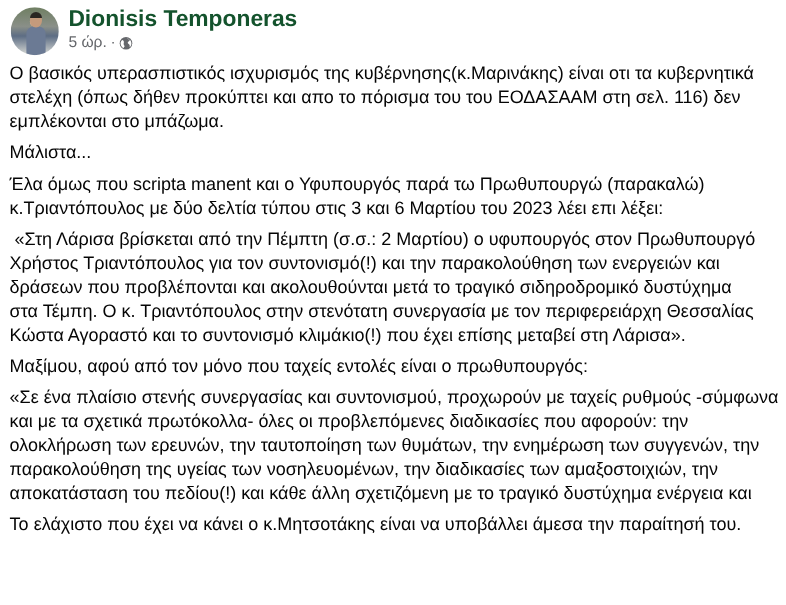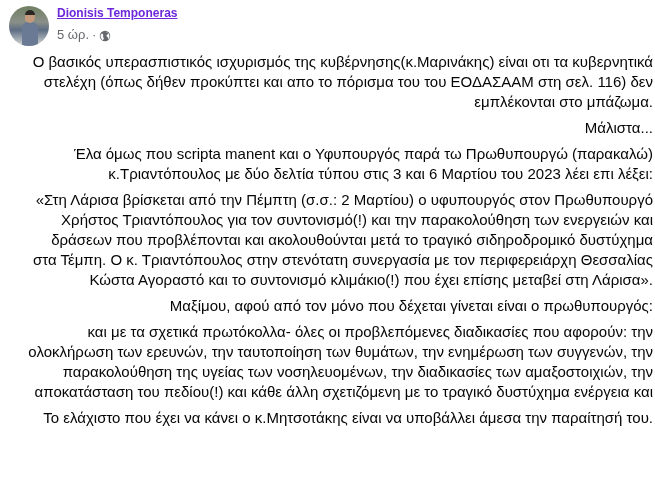--- a/index.html
+++ b/index.html
@@ -5,26 +5,26 @@
   html, body { margin:0; padding:0; background:#ffffff; }
   body { width:655px; height:504px; overflow:hidden; font-family:"Liberation Sans", sans-serif; color:#050505; }
   .header { position:relative; height:50px; }
   .avatar { position:absolute; left:9px; top:6px; width:40px; height:40px; border-radius:50%;
     background: radial-gradient(circle at 50% 30%, #caa88c 0 12%, transparent 13%),
                 linear-gradient(180deg, #6f7f62 0%, #8a8f88 40%, #5d6d84 60%, #d9dbd6 100%);
     overflow:hidden; }
   .avatar .body { position:absolute; left:13px; top:16px; width:16px; height:24px; background:#6b7a94; border-radius:6px 6px 0 0; }
   .avatar .head { position:absolute; left:16px; top:5px; width:10px; height:12px; background:#c49a7c; border-radius:50%; }
   .avatar .hair { position:absolute; left:16px; top:4px; width:10px; height:5px; background:#2a2622; border-radius:5px 5px 0 0; }
-  .name { position:absolute; left:57px; top:6px; font-size:12px; font-weight:bold; color:#6d28d9;text-decoration:underline; }
+  .name { position:absolute; left:57px; top:6px; font-size:19px; font-weight:bold; color:#14532d; }
   .meta { position:absolute; left:57px; top:27px; font-size:13px; color:#65676b; display:flex; align-items:flex-end; gap:3px; }
   .globe { width:12px; height:12px; display:inline-block; }
   .post { position:absolute; left:8px; top:52px; width:645px; font-size:15px; line-height:20px; }
   .post p { margin:0 0 6px 0; white-space:nowrap; }
-  .post p span { display:block;text-align:right; }
+  .post p span { display:block; }
 </style>
 </head>
 <body>
 
 <div class="header">
   <div class="avatar">
     <div class="body"></div>
     <div class="head"></div>
     <div class="hair"></div>
   </div>
@@ -54,23 +54,24 @@
     <span>κ.Τριαντόπουλος με δύο δελτία τύπου στις 3 και 6 Μαρτίου του 2023 λέει επι λέξει:</span>
   </p>
   <p>
     <span style="white-space:pre"> «Στη Λάρισα βρίσκεται από την Πέμπτη (σ.σ.: 2 Μαρτίου) ο υφυπουργός στον Πρωθυπουργό</span>
     <span>Χρήστος Τριαντόπουλος για τον συντονισμό(!) και την παρακολούθηση των ενεργειών και</span>
     <span>δράσεων που προβλέπονται και ακολουθούνται μετά το τραγικό σιδηροδρομικό δυστύχημα</span>
     <span>στα Τέμπη. Ο κ. Τριαντόπουλος στην στενότατη συνεργασία με τον περιφερειάρχη Θεσσαλίας</span>
     <span>Κώστα Αγοραστό και το συντονισμό κλιμάκιο(!) που έχει επίσης μεταβεί στη Λάρισα».</span>
   </p>
   <p>
-    <span>Μαξίμου, αφού από τον μόνο που δέχεται γίνεται είναι ο πρωθυπουργός:</span>
+    <span>Μαξίμου, αφού από τον μόνο που ταχείς εντολές είναι ο πρωθυπουργός:</span>
   </p>
   <p>
+    <span>«Σε ένα πλαίσιο στενής συνεργασίας και συντονισμού, προχωρούν με ταχείς ρυθμούς -σύμφωνα</span>
     <span>και με τα σχετικά πρωτόκολλα- όλες οι προβλεπόμενες διαδικασίες που αφορούν: την</span>
     <span>ολοκλήρωση των ερευνών, την ταυτοποίηση των θυμάτων, την ενημέρωση των συγγενών, την</span>
     <span>παρακολούθηση της υγείας των νοσηλευομένων, την διαδικασίες των αμαξοστοιχιών, την</span>
     <span>αποκατάσταση του πεδίου(!) και κάθε άλλη σχετιζόμενη με το τραγικό δυστύχημα ενέργεια και</span>
   </p>
   <p>
     <span>Το ελάχιστο που έχει να κάνει ο κ.Μητσοτάκης είναι να υποβάλλει άμεσα την παραίτησή του.</span>
   </p>
 </div>
 

